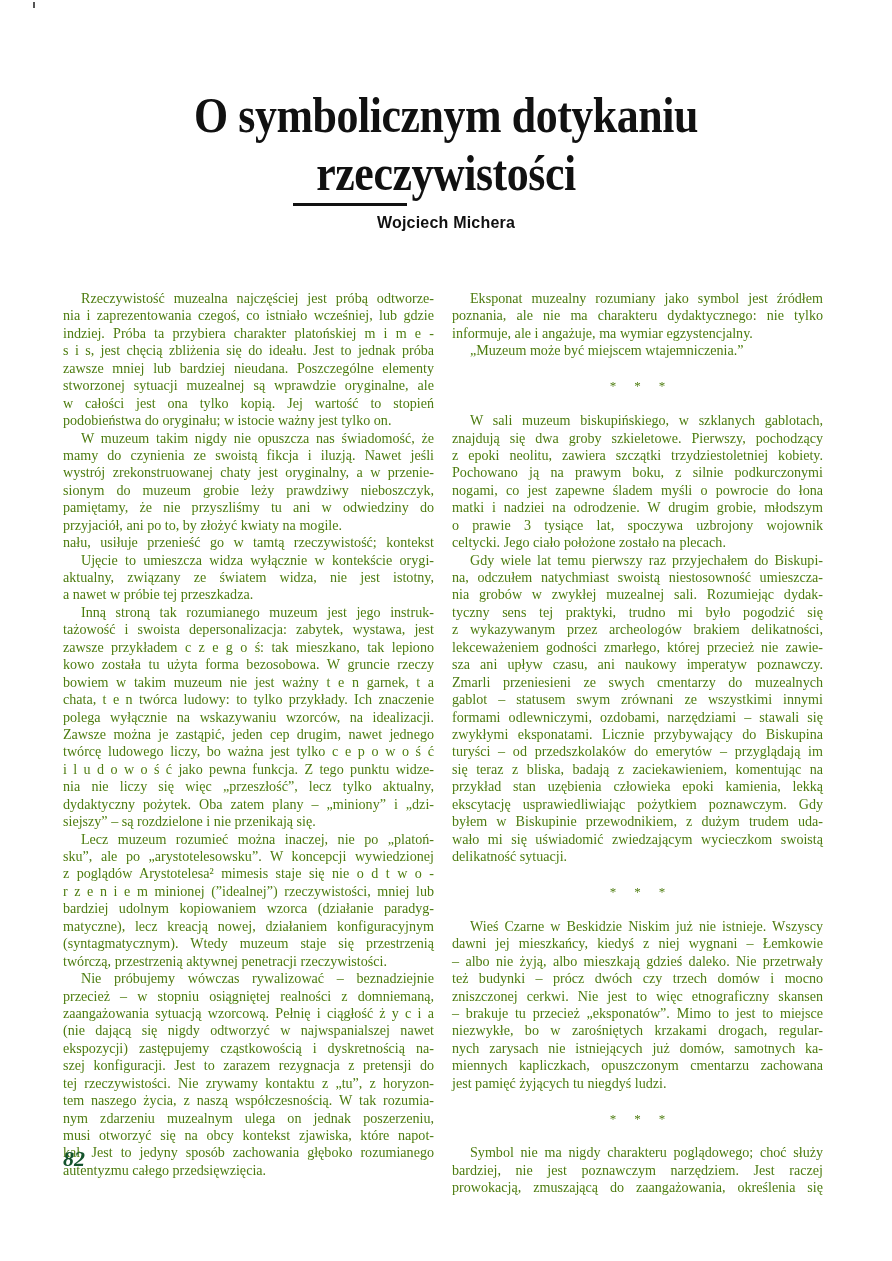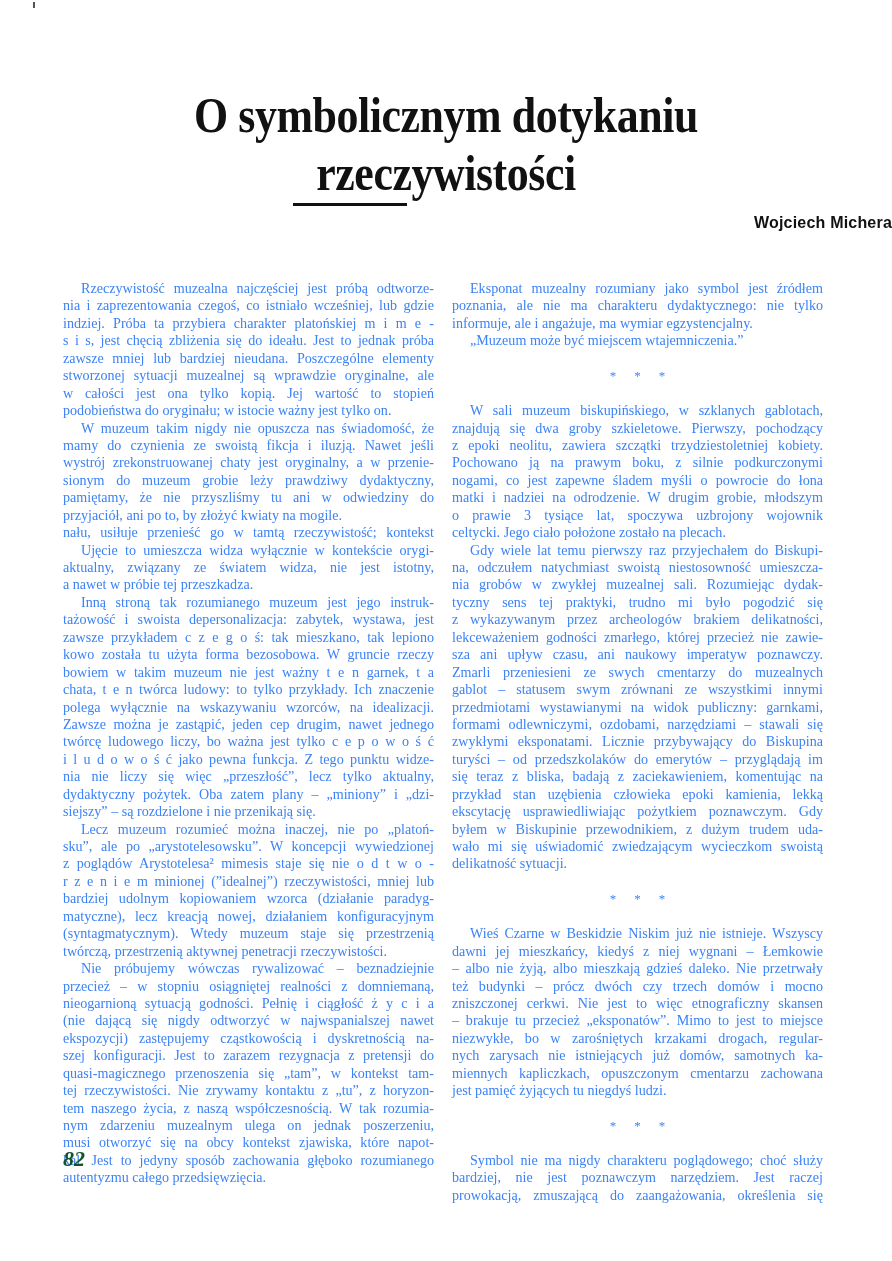--- a/index.html
+++ b/index.html
@@ -45,35 +45,35 @@
       top: 203px;
       width: 114px;
       height: 3px;
       background: #111;
     }
     .author {
       position: absolute;
       left: 0;
       top: 214px;
       width: 892px;
-      text-align: right;
+      text-align: center;
       font-family: "Liberation Sans", sans-serif;
       font-weight: bold;
       font-size: 16px;
       letter-spacing: 0.2px;
       color: #111;
     }
     .column {
       position: absolute;
-      top: 280px;
+      top: 290px;
       width: 371px;
       font-family: "Liberation Serif", serif;
       font-size: 14.1px;
       line-height: 17.45px;
-      color: #3b82f6;
+      color: #4d7c0f;
     }
     .col-left { left: 63px; }
     .col-right { left: 452px; }
     .line {
       display: block;
       white-space: nowrap;
       text-align: justify;
       text-align-last: justify;
       height: 17.45px;
     }
@@ -118,21 +118,21 @@
     <span class="line">nia i zaprezentowania czegoś, co istniało wcześniej, lub gdzie</span>
     <span class="line">indziej. Próba ta przybiera charakter platońskiej  m i m e -</span>
     <span class="line">s i s,  jest chęcią zbliżenia się do ideału. Jest to jednak próba</span>
     <span class="line">zawsze mniej lub bardziej nieudana. Poszczególne elementy</span>
     <span class="line">stworzonej sytuacji muzealnej są wprawdzie oryginalne, ale</span>
     <span class="line">w całości jest ona tylko kopią. Jej wartość to stopień</span>
     <span class="line last">podobieństwa do oryginału; w istocie ważny jest tylko on.</span>
     <span class="line indent">W muzeum takim nigdy nie opuszcza nas świadomość, że</span>
     <span class="line">mamy do czynienia ze swoistą fikcja i iluzją. Nawet jeśli</span>
     <span class="line">wystrój zrekonstruowanej chaty jest oryginalny, a w przenie-</span>
-    <span class="line">sionym do muzeum grobie leży prawdziwy dydaktyczny,</span>
+    <span class="line">sionym do muzeum grobie leży prawdziwy nieboszczyk,</span>
     <span class="line">pamiętamy, że nie przyszliśmy tu ani w odwiedziny do</span>
     <span class="line last">przyjaciół, ani po to, by złożyć kwiaty na mogile.</span>
     <span class="line">nału, usiłuje przenieść go w tamtą rzeczywistość; kontekst</span>
     <span class="line indent">Ujęcie to umieszcza widza wyłącznie w kontekście orygi-</span>
     <span class="line">aktualny, związany ze światem widza, nie jest istotny,</span>
     <span class="line last">a nawet w próbie tej przeszkadza.</span>
     <span class="line indent">Inną stroną tak rozumianego muzeum jest jego instruk-</span>
     <span class="line">tażowość i swoista depersonalizacja: zabytek, wystawa, jest</span>
     <span class="line">zawsze przykładem  c z e g o ś:  tak mieszkano, tak lepiono</span>
     <span class="line">kowo została tu użyta forma bezosobowa. W gruncie rzeczy</span>
@@ -148,25 +148,24 @@
     <span class="line indent">Lecz muzeum rozumieć można inaczej, nie po „platoń-</span>
     <span class="line">sku”, ale po „arystotelesowsku”. W koncepcji wywiedzionej</span>
     <span class="line">z poglądów Arystotelesa² mimesis staje się nie  o d t w o -</span>
     <span class="line">r z e n i e m  minionej (”idealnej”) rzeczywistości, mniej lub</span>
     <span class="line">bardziej udolnym kopiowaniem wzorca (działanie paradyg-</span>
     <span class="line">matyczne), lecz kreacją nowej, działaniem konfiguracyjnym</span>
     <span class="line">(syntagmatycznym). Wtedy muzeum staje się przestrzenią</span>
     <span class="line last">twórczą, przestrzenią aktywnej penetracji rzeczywistości.</span>
     <span class="line indent">Nie próbujemy wówczas rywalizować – beznadziejnie</span>
     <span class="line">przecież – w stopniu osiągniętej realności z domniemaną,</span>
-    <span class="line">nieogarnioną sytuacją godności. Pełnię i ciągłość  ż y c i a</span>
+    <span class="line">zaangażowania sytuacją wzorcową. Pełnię i ciągłość  ż y c i a</span>
     <span class="line">(nie dającą się nigdy odtworzyć w najwspanialszej nawet</span>
     <span class="line">ekspozycji) zastępujemy cząstkowością i dyskretnością na-</span>
     <span class="line">szej konfiguracji. Jest to zarazem rezygnacja z pretensji do</span>
-    <span class="line">quasi-magicznego przenoszenia się „tam”, w kontekst tam-</span>
     <span class="line">tej rzeczywistości. Nie zrywamy kontaktu z „tu”, z horyzon-</span>
     <span class="line">tem naszego życia, z naszą współczesnością. W tak rozumia-</span>
     <span class="line">nym zdarzeniu muzealnym ulega on jednak poszerzeniu,</span>
     <span class="line">musi otworzyć się na obcy kontekst zjawiska, które napot-</span>
     <span class="line">kał. Jest to jedyny sposób zachowania głęboko rozumianego</span>
     <span class="line last">autentyzmu całego przedsięwzięcia.</span>
   </div>
 
 <div class="column col-right" id="col-right">
     <div>
@@ -189,21 +188,20 @@
       <span class="line last">celtycki. Jego ciało położone zostało na plecach.</span>
       <span class="line indent">Gdy wiele lat temu pierwszy raz przyjechałem do Biskupi-</span>
       <span class="line">na, odczułem natychmiast swoistą niestosowność umieszcza-</span>
       <span class="line">nia grobów w zwykłej muzealnej sali. Rozumiejąc dydak-</span>
       <span class="line">tyczny sens tej praktyki, trudno mi było pogodzić się</span>
       <span class="line">z wykazywanym przez archeologów brakiem delikatności,</span>
       <span class="line">lekceważeniem godności zmarłego, której przecież nie zawie-</span>
       <span class="line">sza ani upływ czasu, ani naukowy imperatyw poznawczy.</span>
       <span class="line">Zmarli przeniesieni ze swych cmentarzy do muzealnych</span>
       <span class="line">gablot – statusem swym zrównani ze wszystkimi innymi</span>
-      <span class="line">przedmiotami wystawianymi na widok publiczny: garnkami,</span>
       <span class="line">formami odlewniczymi, ozdobami, narzędziami – stawali się</span>
       <span class="line">zwykłymi eksponatami. Licznie przybywający do Biskupina</span>
       <span class="line">turyści – od przedszkolaków do emerytów – przyglądają im</span>
       <span class="line">się teraz z bliska, badają z zaciekawieniem, komentując na</span>
       <span class="line">przykład stan uzębienia człowieka epoki kamienia, lekką</span>
       <span class="line">ekscytację usprawiedliwiając pożytkiem poznawczym. Gdy</span>
       <span class="line">byłem w Biskupinie przewodnikiem, z dużym trudem uda-</span>
       <span class="line">wało mi się uświadomić zwiedzającym wycieczkom swoistą</span>
       <span class="line last">delikatność sytuacji.</span>
     </div>

